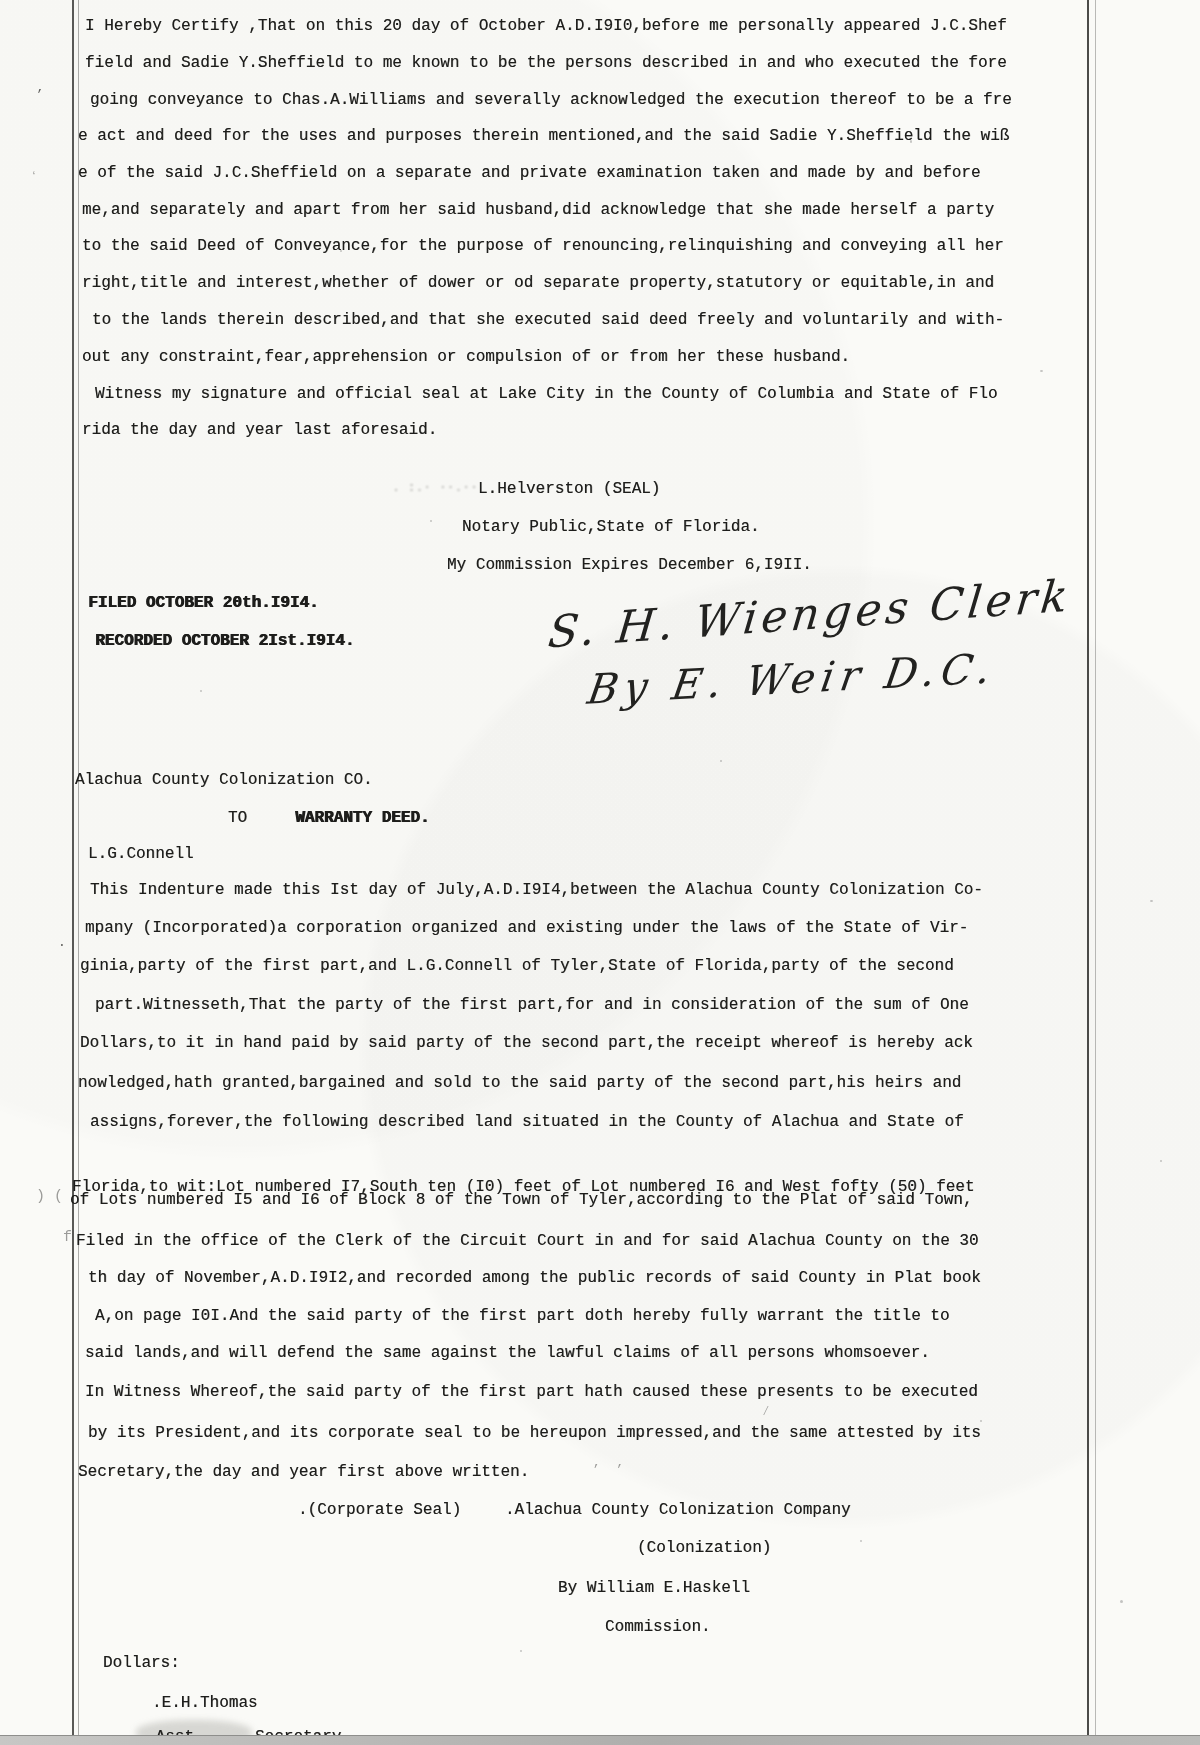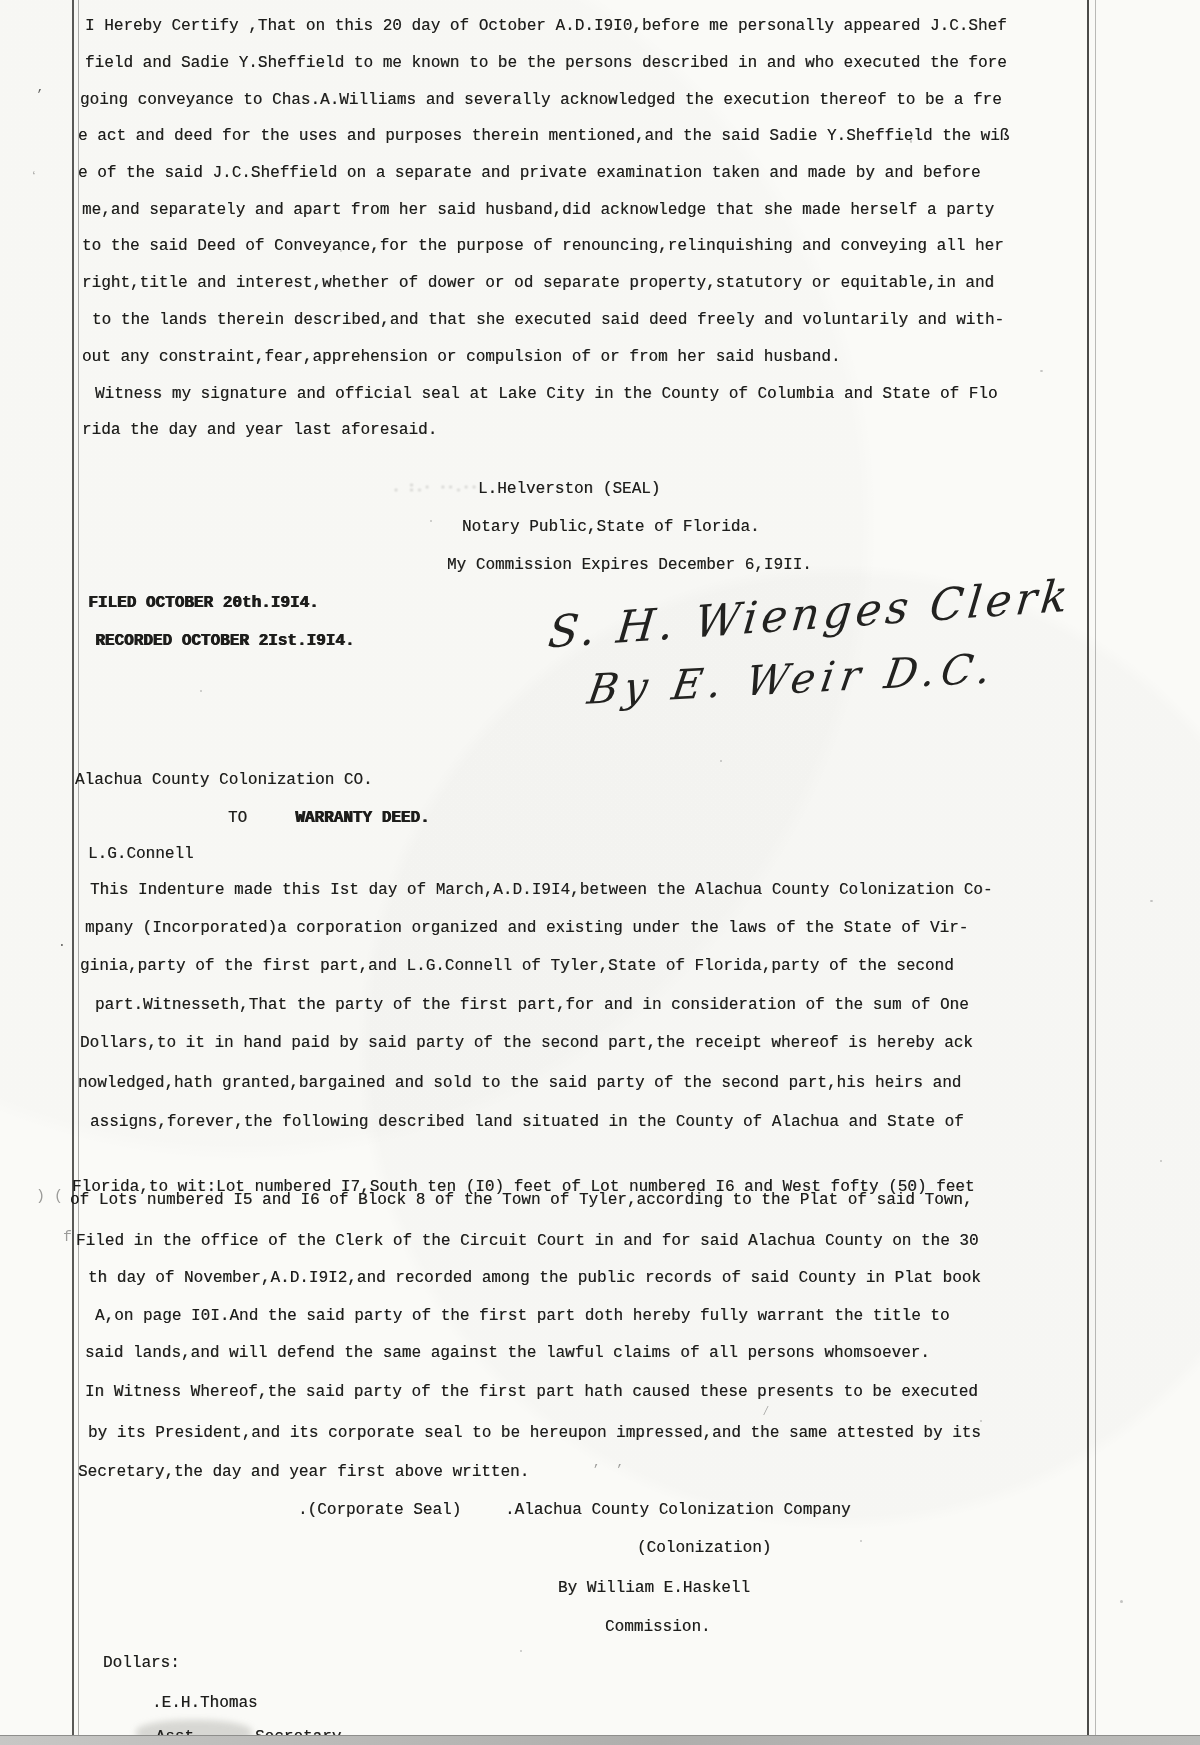--- a/index.html
+++ b/index.html
@@ -50,48 +50,48 @@
 </head>
 <body>
 
 <div class="vrule vrule-l1"></div>
 <div class="vrule vrule-l2"></div>
 <div class="vrule vrule-r1"></div>
 <div class="vrule vrule-r2"></div>
 
 <div class="tw" style="left:85px;top:16px">I Hereby Certify ,That on this 20 day of October A.D.I9I0,before me personally appeared J.C.Shef</div>
 <div class="tw" style="left:85px;top:53px">field and Sadie Y.Sheffield to me known to be the persons described in and who executed the fore</div>
-<div class="tw" style="left:80px;top:90px">going conveyance to Chas.A.Williams and severally acknowledged the execution thereof to be a fre</div>
+<div class="tw" style="left:90px;top:90px">going conveyance to Chas.A.Williams and severally acknowledged the execution thereof to be a fre</div>
 <div class="tw" style="left:78px;top:126px">e act and deed for the uses and purposes therein mentioned,and the said Sadie Y.Sheffield the wiß</div>
 <div class="tw" style="left:78px;top:163px">e of the said J.C.Sheffield on a separate and private examination taken and made by and before</div>
 <div class="tw" style="left:82px;top:200px">me,and separately and apart from her said husband,did acknowledge that she made herself a party</div>
 <div class="tw" style="left:82px;top:236px">to the said Deed of Conveyance,for the purpose of renouncing,relinquishing and conveying all her</div>
 <div class="tw" style="left:82px;top:273px">right,title and interest,whether of dower or od separate property,statutory or equitable,in and</div>
 <div class="tw" style="left:92px;top:310px">to the lands therein described,and that she executed said deed freely and voluntarily and with-</div>
-<div class="tw" style="left:82px;top:347px">out any constraint,fear,apprehension or compulsion of or from her said husband.</div>
+<div class="tw" style="left:82px;top:347px">out any constraint,fear,apprehension or compulsion of or from her these husband.</div>
 <div class="tw" style="left:95px;top:384px">Witness my signature and official seal at Lake City in the County of Columbia and State of Flo</div>
 <div class="tw" style="left:82px;top:420px">rida the day and year last aforesaid.</div>
 
 <div class="tw smudge" style="left:392px;top:478px;font-size:13px">. :.· ··.··</div>
 <div class="tw" style="left:478px;top:479px">L.Helverston (SEAL)</div>
 <div class="tw" style="left:462px;top:517px">Notary Public,State of Florida.</div>
 <div class="tw" style="left:447px;top:555px">My Commission Expires December 6,I9II.</div>
 
 <div class="tw overstruck" style="left:88px;top:593px">FILED OCTOBER 20th.I9I4.</div>
 <div class="tw overstruck" style="left:95px;top:631px">RECORDED OCTOBER 2Ist.I9I4.</div>
 
 <div class="script script-1" style="left:548px;top:588px">S. H. Wienges Clerk</div>
 <div class="script script-2" style="left:588px;top:655px">By E. Weir D.C.</div>
 
 <div class="tw" style="left:75px;top:770px">Alachua County Colonization CO.</div>
 <div class="tw" style="left:228px;top:808px">TO</div>
 <div class="tw overstruck" style="left:295px;top:808px">WARRANTY DEED.</div>
 <div class="tw" style="left:88px;top:844px">L.G.Connell</div>
 
-<div class="tw" style="left:90px;top:880px">This Indenture made this Ist day of March,A.D.I9I4,between the Alachua County Colonization Co-</div>
+<div class="tw" style="left:90px;top:880px">This Indenture made this Ist day of July,A.D.I9I4,between the Alachua County Colonization Co-</div>
 <div class="tw" style="left:85px;top:918px">mpany (Incorporated)a corporation organized and existing under the laws of the State of Vir-</div>
 <div class="tw" style="left:80px;top:956px">ginia,party of the first part,and L.G.Connell of Tyler,State of Florida,party of the second</div>
 <div class="tw" style="left:95px;top:995px">part.Witnesseth,That the party of the first part,for and in consideration of the sum of One</div>
 <div class="tw" style="left:80px;top:1033px">Dollars,to it in hand paid by said party of the second part,the receipt whereof is hereby ack</div>
 <div class="tw" style="left:78px;top:1073px">nowledged,hath granted,bargained and sold to the said party of the second part,his heirs and</div>
 <div class="tw" style="left:90px;top:1112px">assigns,forever,the following described land situated in the County of Alachua and State of</div>
 <div class="tw" style="left:72px;top:1177px">Florida,to wit:Lot numbered I7,South ten (I0) feet of Lot numbered I6 and West fofty (50) feet</div>
 <div class="tw" style="left:70px;top:1190px">of Lots numbered I5 and I6 of Block 8 of the Town of Tyler,according to the Plat of said Town,</div>
 <div class="tw" style="left:76px;top:1231px">Filed in the office of the Clerk of the Circuit Court in and for said Alachua County on the 30</div>
 <div class="tw" style="left:88px;top:1268px">th day of November,A.D.I9I2,and recorded among the public records of said County in Plat book</div>

